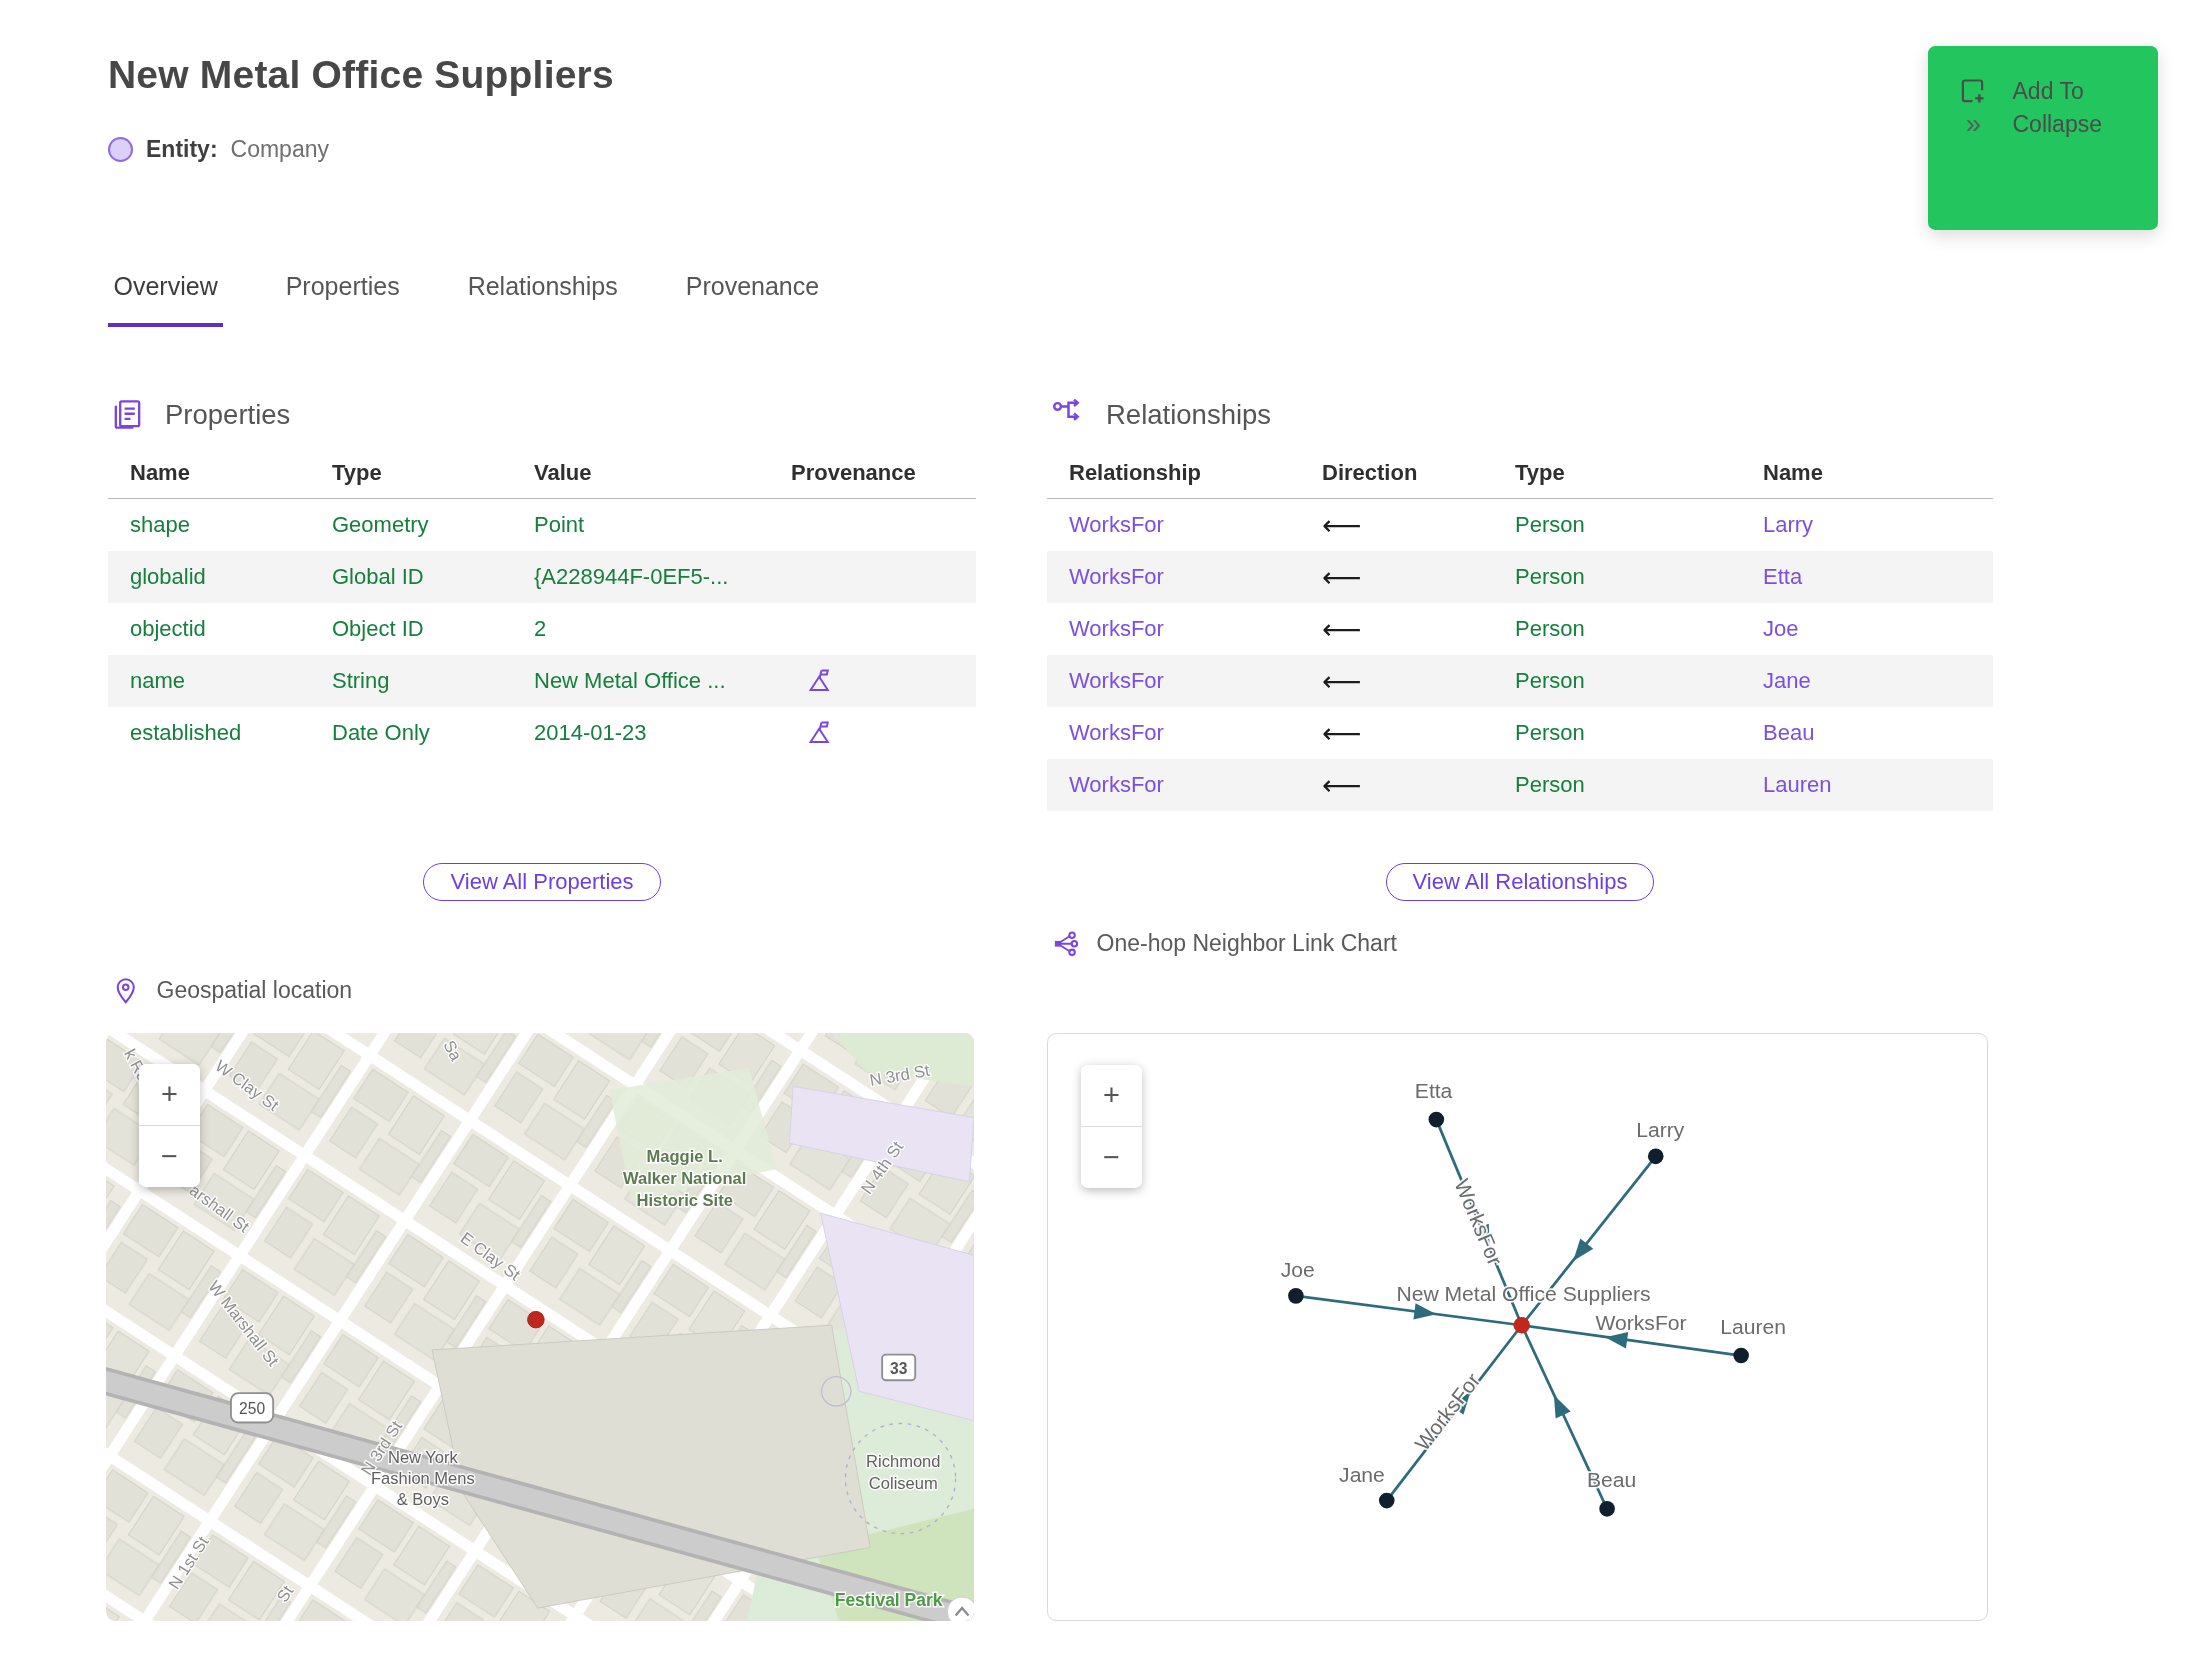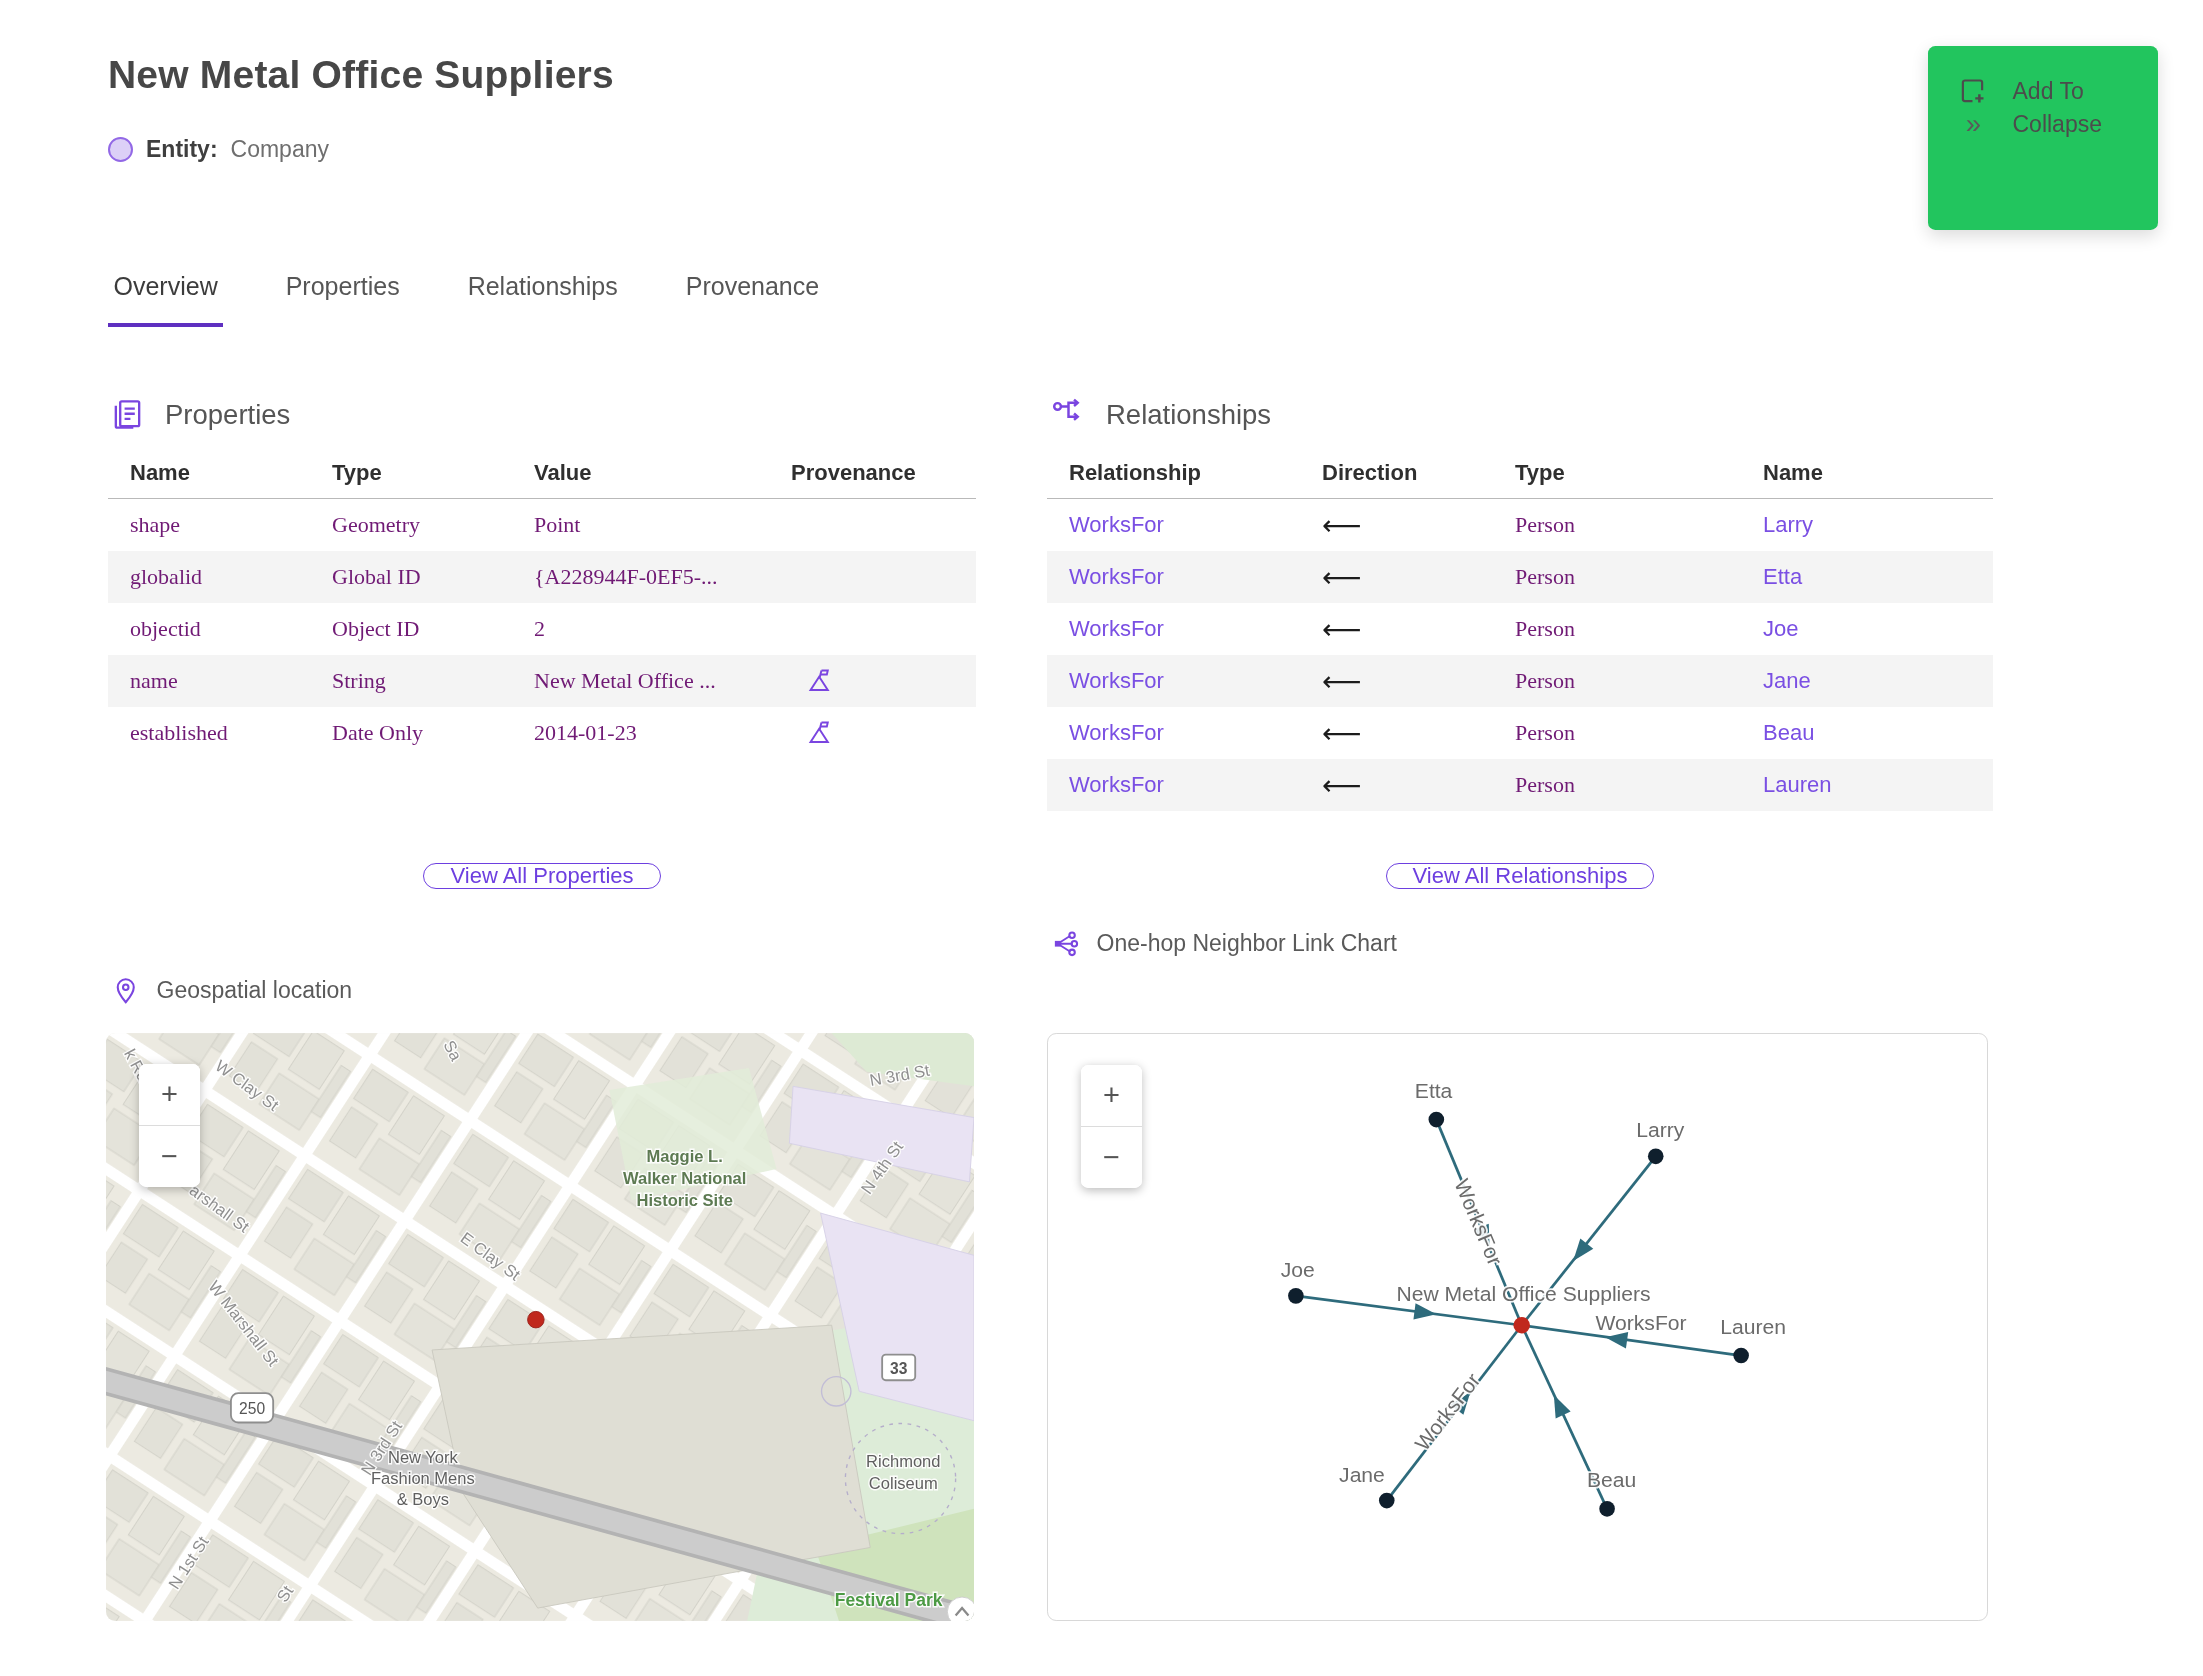--- a/index.html
+++ b/index.html
@@ -39,32 +39,32 @@
   
   .tbl { position:absolute; top:448px; font-size:22px; }
   .tbl.props { left:108px; width:868px; }
   .tbl.rels  { left:1047px; width:946px; }
   .trow { display:grid; height:52px; align-items:center; }
   .props .trow { grid-template-columns:202px 202px 257px 1fr; }
   .rels  .trow { grid-template-columns:253px 193px 248px 1fr; }
   .thead { font-weight:700; color:#2f2f2f; border-bottom:1.8px solid #b9b9b9; height:51px; }
   .trow > div { padding-left:22px; white-space:nowrap; overflow:hidden; }
   .tbody .trow:nth-child(even) { background:#f4f4f4; }
-  .cell-plain { color:#701a75;font-family:Liberation Serif, serif; }
+  .cell-plain { color:#15803d; }
   .lnk { color:#7a4fe3; cursor:pointer; }
   .dir { font-family:"DejaVu Sans", sans-serif; font-size:27.5px; color:#1c1c1c; }
   .flagcell svg { width:27.5px; height:27.5px; color:#7a45e0; display:block; margin-left:14.7px; }
 
   
   .btn-wrap { position:absolute; top:863px; display:flex; justify-content:center; }
   .btn-wrap.left { left:108px; width:868px; }
   .btn-wrap.right { left:1047px; width:946px; }
   .pill-btn {
     border:1.8px solid #6d3fe0; color:#6d3fe0; background:#fff; border-radius:27.5px;
-    font-size:22px; padding:1px 26px; font-family:inherit; cursor:pointer; line-height:1;
+    font-size:22px; padding:7px 26px; font-family:inherit; cursor:pointer; line-height:1;
   }
 
   
   .map-frame {
     position:absolute; left:106px; top:1033px; width:868px; height:588px;
     border-radius:9.2px; overflow:hidden; background:#efeee8;
   }
   .chart-frame {
     position:absolute; left:1047px; top:1033px; width:941px; height:588px;
     border-radius:9.2px; border:0.9px solid #d8d8d8; background:#fff; overflow:hidden;

